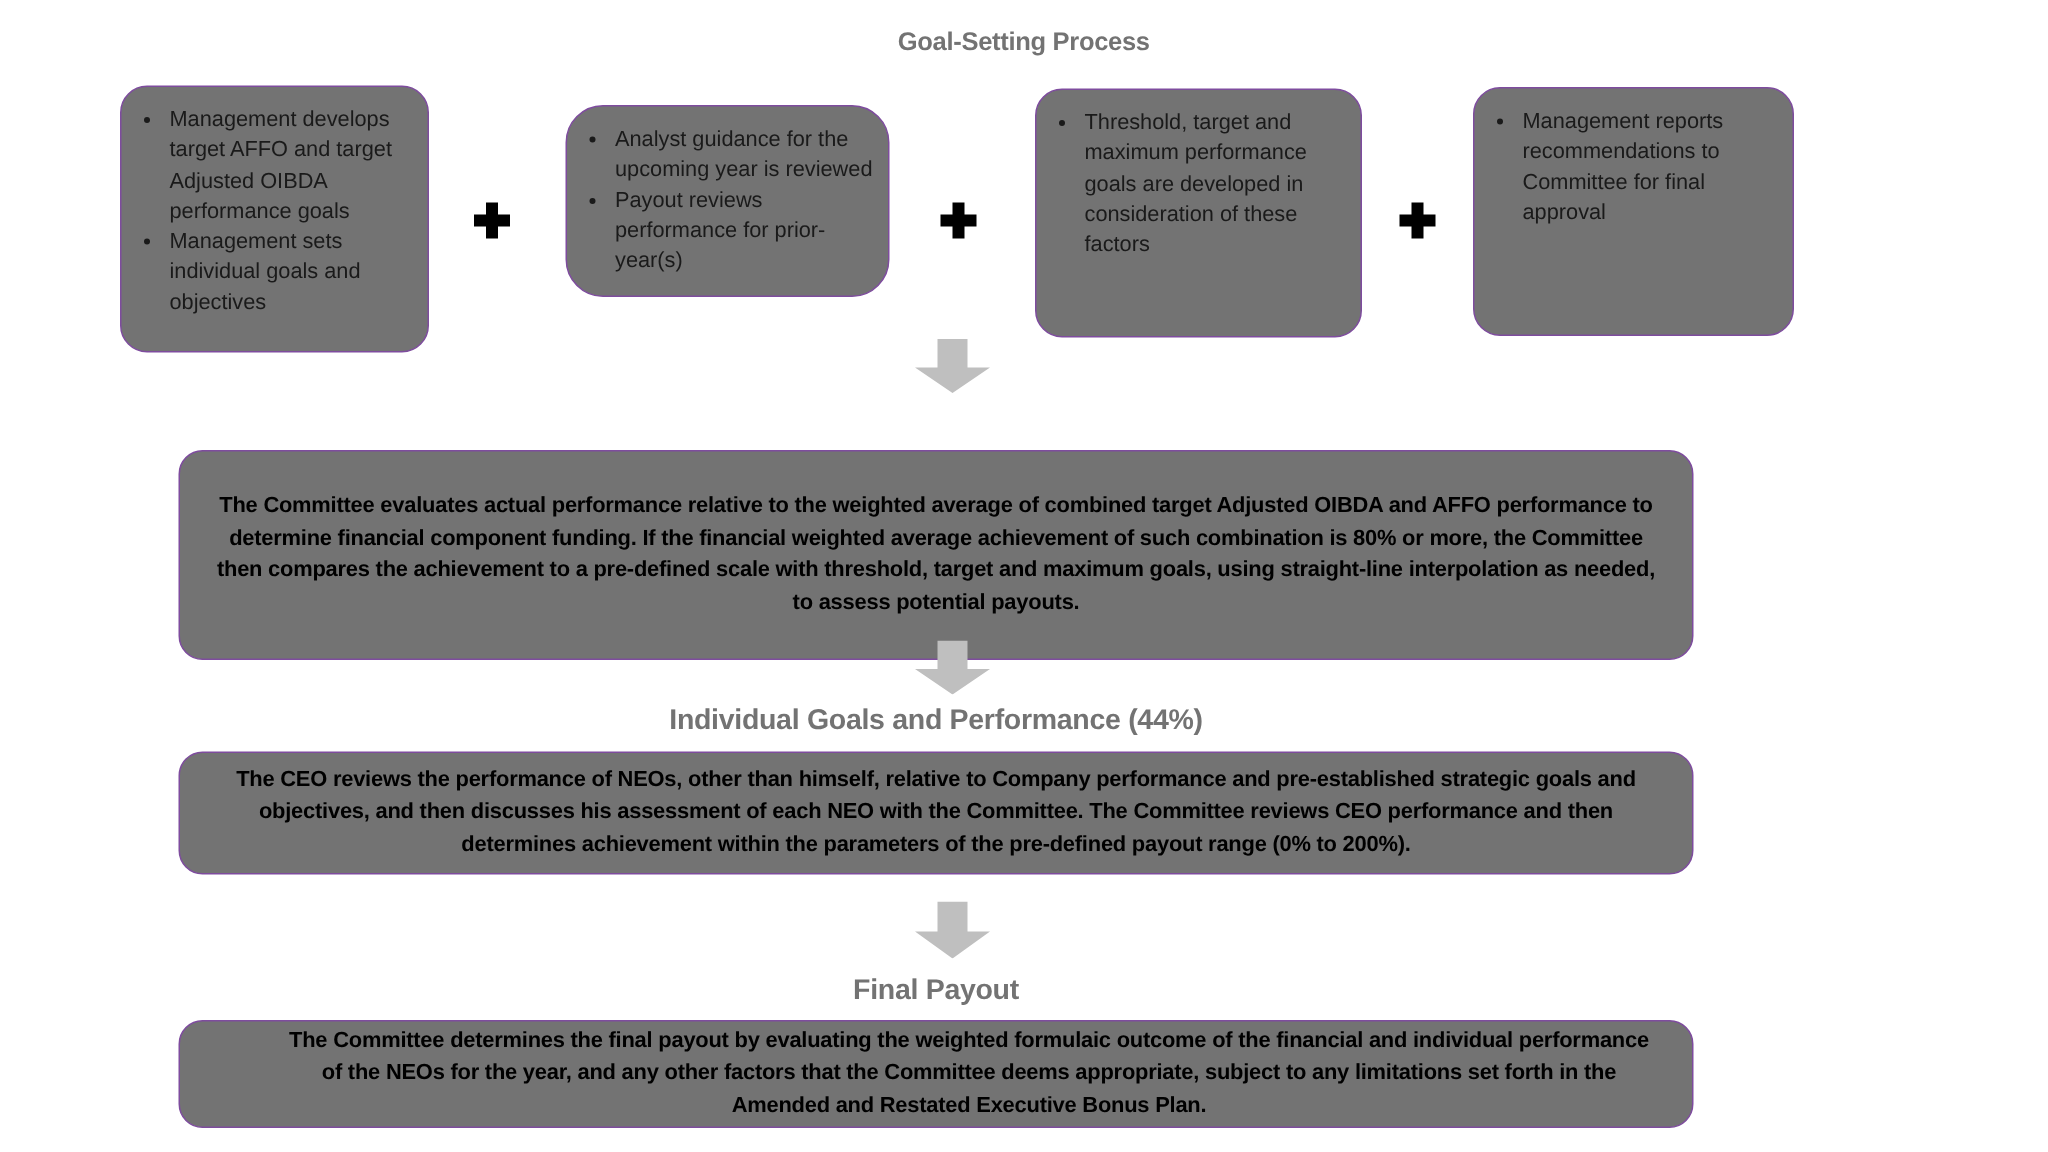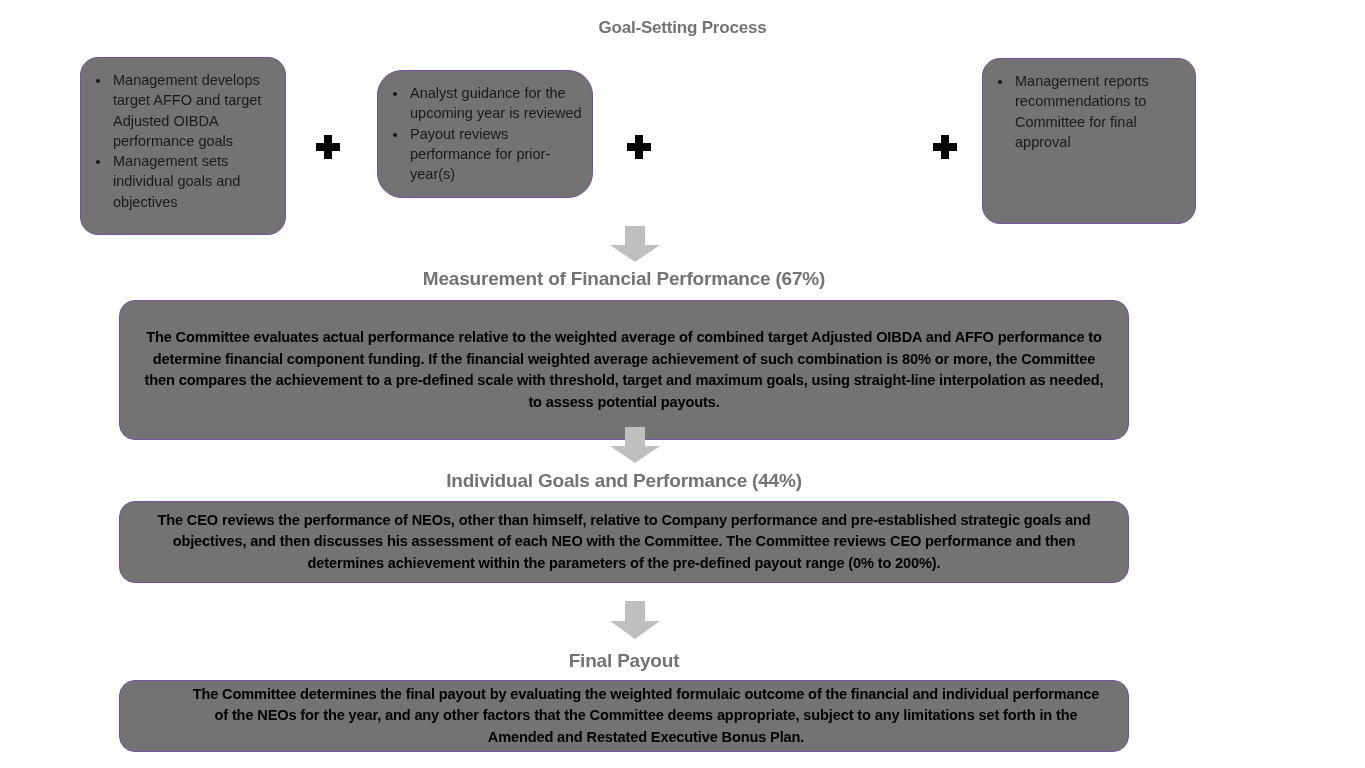--- a/index.html
+++ b/index.html
@@ -97,36 +97,40 @@
 
   <div class="rbox topbox" style="left:377px;top:70px;width:216px;height:128px;border-radius:25px;">
     <ul class="bullets">
       <li>Analyst guidance for the upcoming year is reviewed</li>
       <li>Payout reviews performance for prior-year(s)</li>
     </ul>
   </div>
 
   <div class="plus" style="left:627px;top:135px;"></div>
 
+  <div class="rbox topbox" style="left:690px;top:59px;width:218px;height:166px;">
+    <ul class="bullets">
+      <li>Threshold, target and maximum performance goals are developed  in consideration of these factors</li>
+    </ul>
+  </div>
 
   <div class="plus" style="left:933px;top:135px;"></div>
 
   <div class="rbox topbox" style="left:982px;top:58px;width:214px;height:166px;">
     <ul class="bullets">
       <li>Management reports recommendations to Committee for final approval</li>
     </ul>
   </div>
 
   <div class="downarrow" style="left:610px;top:226px;">
     <svg width="50" height="36" viewBox="0 0 50 36">
       <polygon points="15,0 35,0 35,19 50,19 25,36 0,19 15,19" fill="#BFBFBF"></polygon>
     </svg>
   </div>
 
-  <div class="section-title" id="title-financial">Measurement of Financial Performance (67%)</div>
 
   <div class="rbox" style="left:119px;top:300px;width:1010px;height:140px;">
     <div class="para">The Committee evaluates actual performance relative to the weighted average of combined target Adjusted OIBDA and AFFO performance to determine financial component funding. If the financial weighted average achievement of such combination is 80% or more, the Committee then compares the achievement to a pre-defined scale with threshold, target and maximum  goals, using straight-line interpolation as needed, to assess potential payouts.</div>
   </div>
 
   <div class="downarrow" style="left:610px;top:427px;">
     <svg width="50" height="36" viewBox="0 0 50 36">
       <polygon points="15,0 35,0 35,19 50,19 25,36 0,19 15,19" fill="#BFBFBF"></polygon>
     </svg>
   </div>

